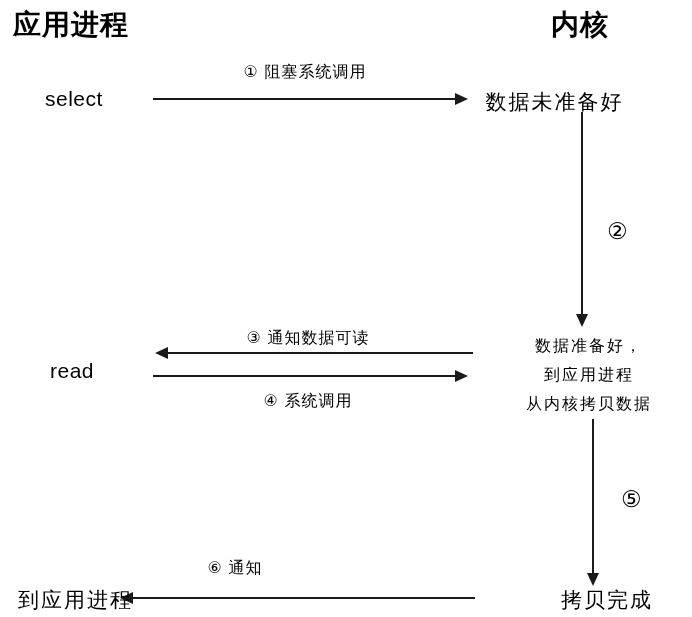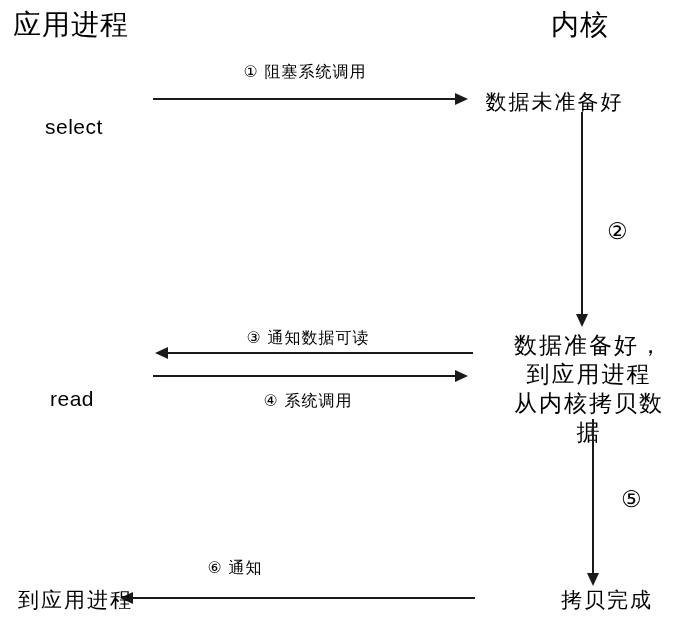--- a/index.html
+++ b/index.html
@@ -14,41 +14,41 @@
     width:692px;
     height:617px;
     background:var(--bg);
     font-family:"Liberation Sans","DejaVu Sans",sans-serif;
     color:var(--text);
     overflow:hidden;
   }
   .hdr{
     position:absolute;
     font-size:28px;
-    font-weight:400;
+    font-weight:700;
     letter-spacing:1px;
     white-space:nowrap;
   }
   .node{
     position:absolute;
     font-size:21px;
     letter-spacing:2px;
     white-space:nowrap;
   }
-  .latin{letter-spacing:0.5px;margin-top:28px;}
+  .latin{letter-spacing:0.5px;}
   .center{text-align:center;}
   .label{
     position:absolute;
     font-size:16px;
     letter-spacing:1px;
     white-space:nowrap;
   }
   .multiline{
     position:absolute;
-    font-size:23px;
+    font-size:16px;
     letter-spacing:2px;
     line-height:29px;
   }
   .circnum{
     position:absolute;
     font-size:23px;
   }
   
   .harrow{position:absolute;height:12px;}
   .harrow .shaft{position:absolute;top:5px;height:2px;background:var(--line);}

